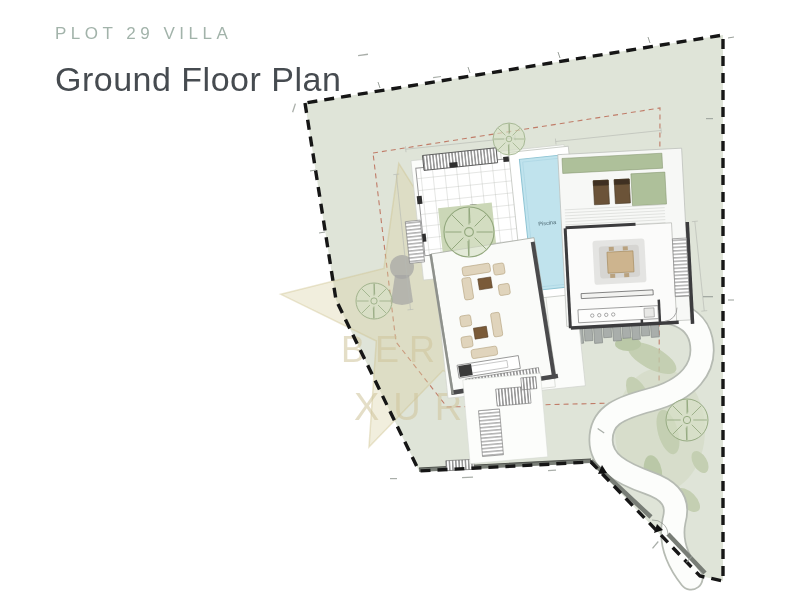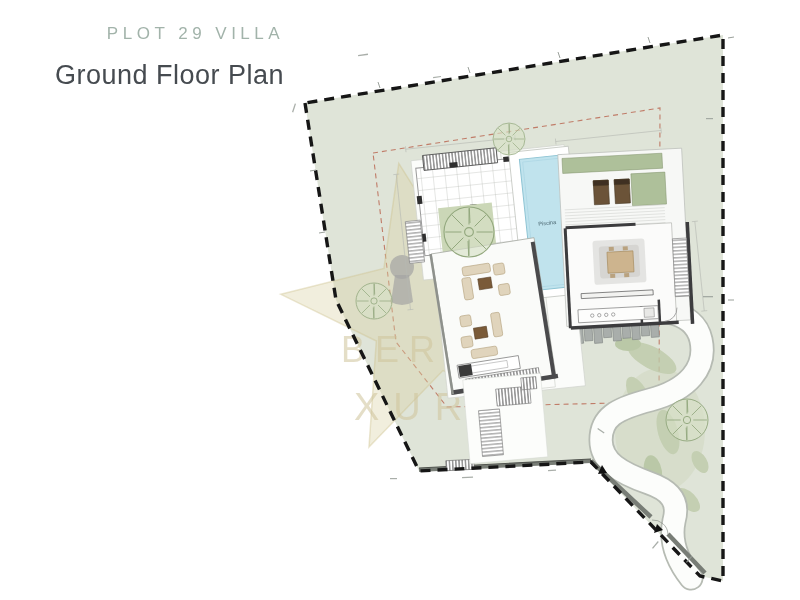--- a/index.html
+++ b/index.html
@@ -1,20 +1,20 @@
 <!DOCTYPE html>
 <html><head>
 <meta charset="utf-8">
 <style>
   html,body{margin:0;padding:0;background:#ffffff;width:800px;height:600px;overflow:hidden;
     font-family:"Liberation Sans", sans-serif;}
   .page{position:relative;width:800px;height:600px;background:#fff;}
-  .hdr{position:absolute;left:55px;top:24px;text-align:right;}
+  .hdr{position:absolute;left:55px;top:24px;}
   .plot-label{font-size:17px;letter-spacing:4.5px;color:#a2b3aa;font-weight:400;}
-  .floor-title{margin-top:16px;font-size:27px;letter-spacing:.5px;color:#464b50;font-weight:300;}
+  .floor-title{margin-top:16px;font-size:34px;letter-spacing:.5px;color:#464b50;font-weight:300;}
   svg{position:absolute;left:0;top:0;}
   svg text{font-family:"Liberation Sans", sans-serif;}
   .wm-text{fill:#cfc49b;opacity:.55;font-weight:300;}
 </style>
 </head>
 <body>
 
 <div class="page">
 
   <div class="hdr">

